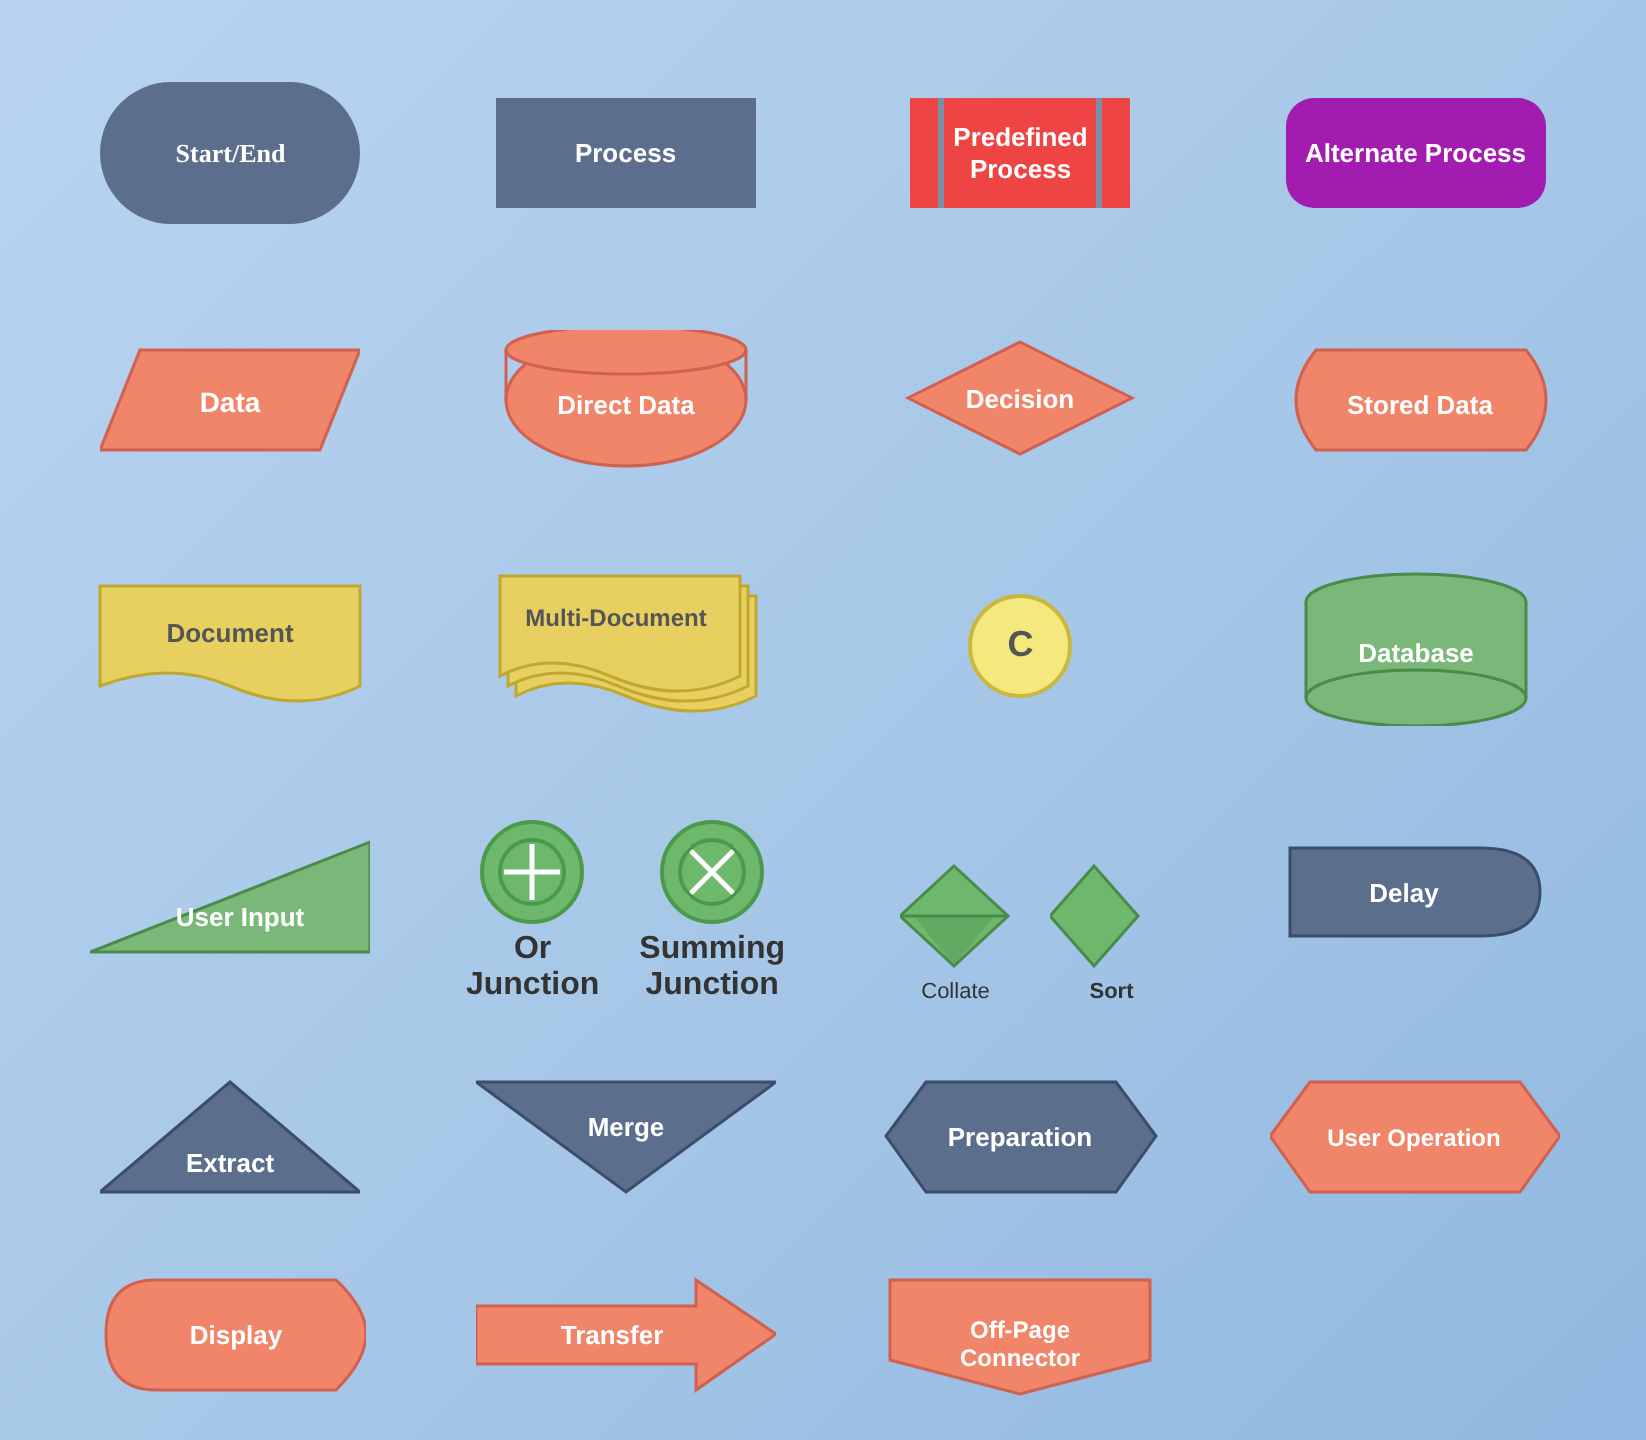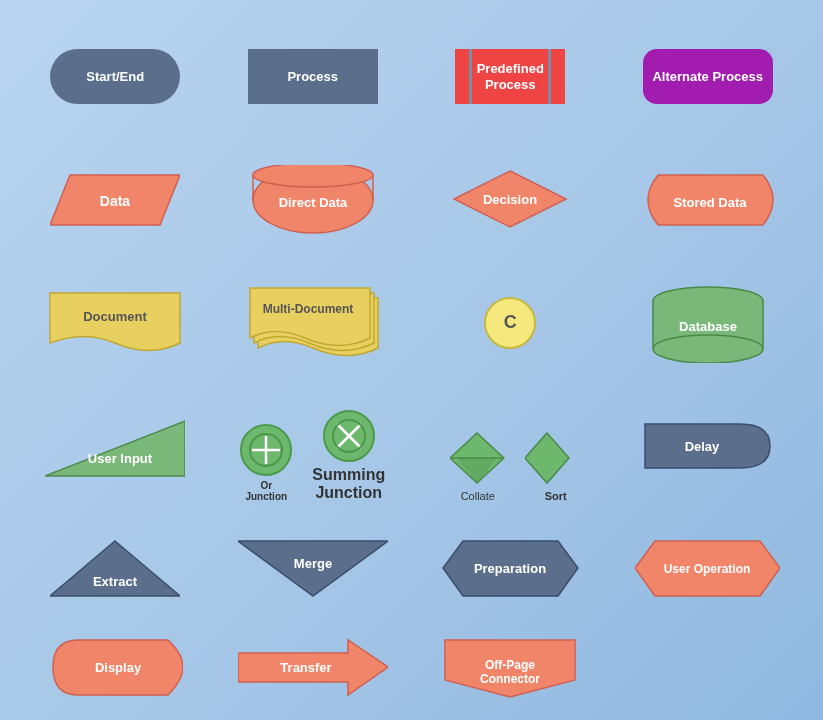--- a/index.html
+++ b/index.html
@@ -35,24 +35,25 @@
       text-align: center;
       color: #fff;
       line-height: 1.2;
     }
 
     
     .start-end {
       background: #5b6e8c;
       border-radius: 50px;
       width: 130px;
-      height: 55px;
-      display: flex;
-      align-items: center;
-      justify-content: center;
+      height: 71px;
+      display: flex;
+      align-items: center;
+      justify-content: center;
+      font-family: Liberation Serif, serif;
     }
     .process-rect {
       background: #5b6e8c;
       width: 130px;
       height: 55px;
       display: flex;
       align-items: center;
       justify-content: center;
     }
     .predefined-process {
@@ -225,21 +226,21 @@
   </div>
   <div class="cell row4-cell">
     <div class="junction-item">
       <div class="junction-circle">
         <svg width="36" height="36">
           <line x1="18" y1="4" x2="18" y2="32" stroke="white" stroke-width="2.5"></line>
           <line x1="4" y1="18" x2="32" y2="18" stroke="white" stroke-width="2.5"></line>
           <circle cx="18" cy="18" r="16" fill="none" stroke="#4a9a4a" stroke-width="2"></circle>
         </svg>
       </div>
-      <span style="font-size:10px;font-weight:bold;color:#333;text-align:center;">Or<br>Junction</span>
+      <span style="font-size:16px;font-weight:bold;color:#333;text-align:center;">Or<br>Junction</span>
     </div>
     <div class="junction-item">
       <div class="junction-circle">
         <svg width="36" height="36">
           <line x1="6" y1="6" x2="30" y2="30" stroke="white" stroke-width="2.5"></line>
           <line x1="30" y1="6" x2="6" y2="30" stroke="white" stroke-width="2.5"></line>
           <circle cx="18" cy="18" r="16" fill="none" stroke="#4a9a4a" stroke-width="2"></circle>
         </svg>
       </div>
       <span style="font-size:16px;font-weight:bold;color:#333;text-align:center;">Summing<br>Junction</span>

